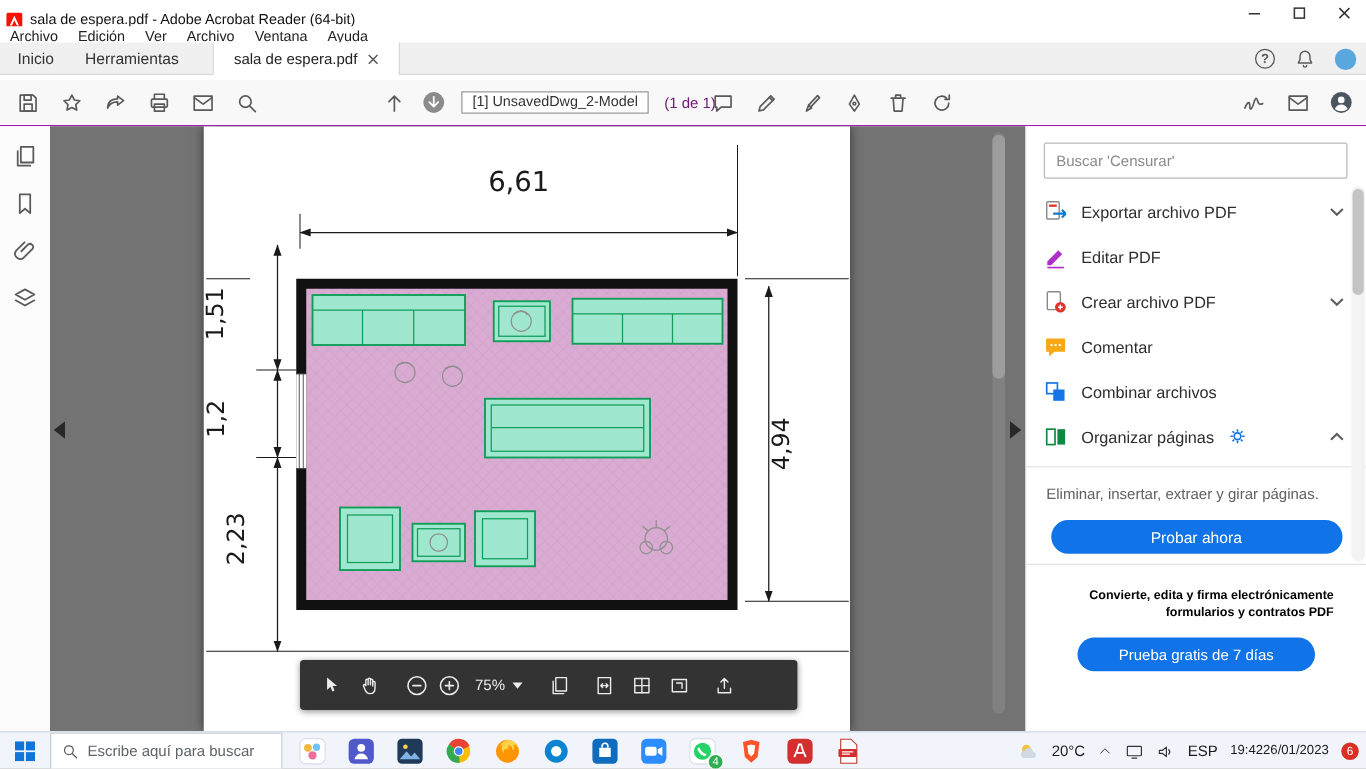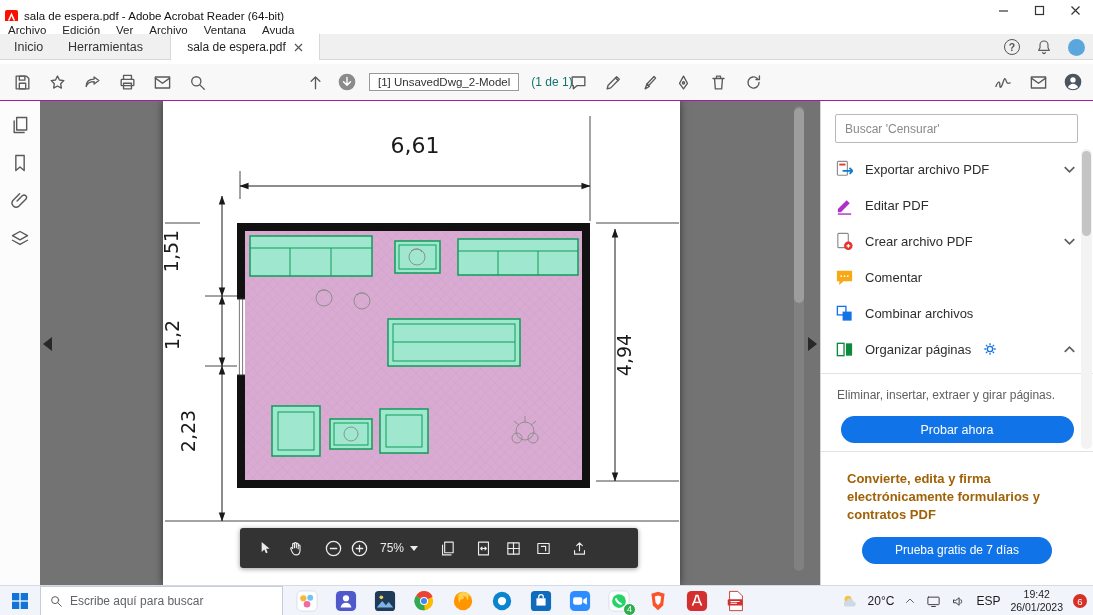--- a/index.html
+++ b/index.html
@@ -32,21 +32,21 @@
          display:flex;align-items:center;justify-content:center;color:#555;font-weight:bold}
   .avatar-blue{width:17px;height:17px;border-radius:50%;background:#5aa7dd}
 
   
   #toolbar{position:absolute;left:0;top:64px;width:100%;height:37px;background:#f8f8f8;
            border-bottom:1px solid #a21caf}
   .tgroup{position:absolute;top:0;height:36px;display:flex;align-items:center;gap:15px}
   .tbtn{width:20px;height:20px;display:flex;align-items:center;justify-content:center}
   .ti{stroke:#5a5a5a;fill:none;stroke-width:1.7;stroke-linecap:round;stroke-linejoin:round}
   #model-box{border:1px solid #9a9a9a;background:#fff;padding:2px 8px;font-size:11.5px;color:#333}
-  #page-count{color:#0f766e;font-size:12px}
+  #page-count{color:#701a75;font-size:12px}
 
   
   #leftrail{position:absolute;left:0;top:101px;width:40px;height:484px;background:#fcfcfc;
             display:flex;flex-direction:column;align-items:center;padding-top:14px;gap:18px}
 
   
   #docarea{position:absolute;left:40px;top:101px;width:780px;height:484px;background:#737373;overflow:hidden}
   #page{position:absolute;left:123px;top:0;width:517px;height:484px;background:#fff;
         box-shadow:0 0 8px rgba(0,0,0,.55)}
   .dim{stroke:#1a1a1a;stroke-width:1;fill:none}
@@ -84,40 +84,40 @@
   #rsearch::placeholder{color:#8a8a8a}
   .tool-row{height:36px;display:flex;align-items:center;gap:11px;padding:0 14px}
   .tool-label{font-size:13px;color:#2d2d2d;flex:0 0 auto}
   .row-spacer{flex:1}
   .picon{width:19px;height:19px}
   .divider{height:1px;background:#e3e3e3;margin:6px 0}
   #org-desc{padding:8px 16px 4px 16px;font-size:12px;color:#5f5f5f}
   .pill{display:block;background:#1173e8;color:#fff;border:none;border-radius:14px;height:27px;
         font-size:12.5px;font-family:inherit}
   #try-now{width:233px;margin:10px auto 8px auto}
-  #promo{padding:12px 26px 10px 26px;text-align:left;font-size:13px;font-weight:bold;color:#a16207;line-height:1.4}
+  #promo{padding:12px 26px 10px 26px;text-align:right;font-size:10px;font-weight:bold;color:#000000;line-height:1.4}
   #free-trial{width:190px;margin:2px auto 0 auto;font-size:12px}
   #rp-scroll{position:absolute;right:1px;top:48px;width:11px;height:300px;background:#f3f3f3;border-radius:5px}
   #rp-thumb{position:absolute;left:1px;top:2px;width:9px;height:85px;background:#c4c4c4;border-radius:5px}
 
   
   #taskbar{position:absolute;left:0;top:585px;width:100%;height:30px;background:#f1f5fb;
            border-top:1px solid #d3dae6;display:flex;align-items:center}
   #start-btn{width:40px;height:30px;display:flex;align-items:center;justify-content:center}
-  #tb-search{width:243px;height:30px;background:#fff;border:1px solid #c6cdd9;display:flex;
+  #tb-search{width:186px;height:30px;background:#fff;border:1px solid #c6cdd9;display:flex;
              align-items:center;padding:0 8px;gap:7px}
   #tb-search span{color:#5f6368;font-size:12px}
   #apps{display:flex;align-items:center;gap:15px;margin-left:12px}
   .app{width:24px;height:24px;position:relative;display:flex;align-items:center;justify-content:center}
   .badge{position:absolute;right:-5px;bottom:-3px;min-width:13px;height:13px;border-radius:7px;
          background:#2eae4e;color:#fff;font-size:9px;display:flex;align-items:center;justify-content:center;
          padding:0 2px;border:1px solid #fff}
   #tray{position:absolute;right:6px;top:0;height:30px;display:flex;align-items:center;gap:10px}
   .tray-txt{font-size:12px;color:#1b1b1b}
-  #clock{display:flex;flex-direction:column;align-items:center;justify-content:space-between;font-size:10.5px;
+  #clock{display:flex;flex-direction:row;align-items:center;justify-content:space-between;font-size:10.5px;
          line-height:1.25;color:#1b1b1b}
   .tray-ic{stroke:#333;fill:none;stroke-width:1.5;stroke-linecap:round;stroke-linejoin:round}
   #notif-badge{min-width:14px;height:14px;border-radius:7px;background:#d93025;color:#fff;font-size:9.5px;
                display:flex;align-items:center;justify-content:center;padding:0 2px}
 </style>
 </head>
 <body>
 
 <div id="screen">
 

